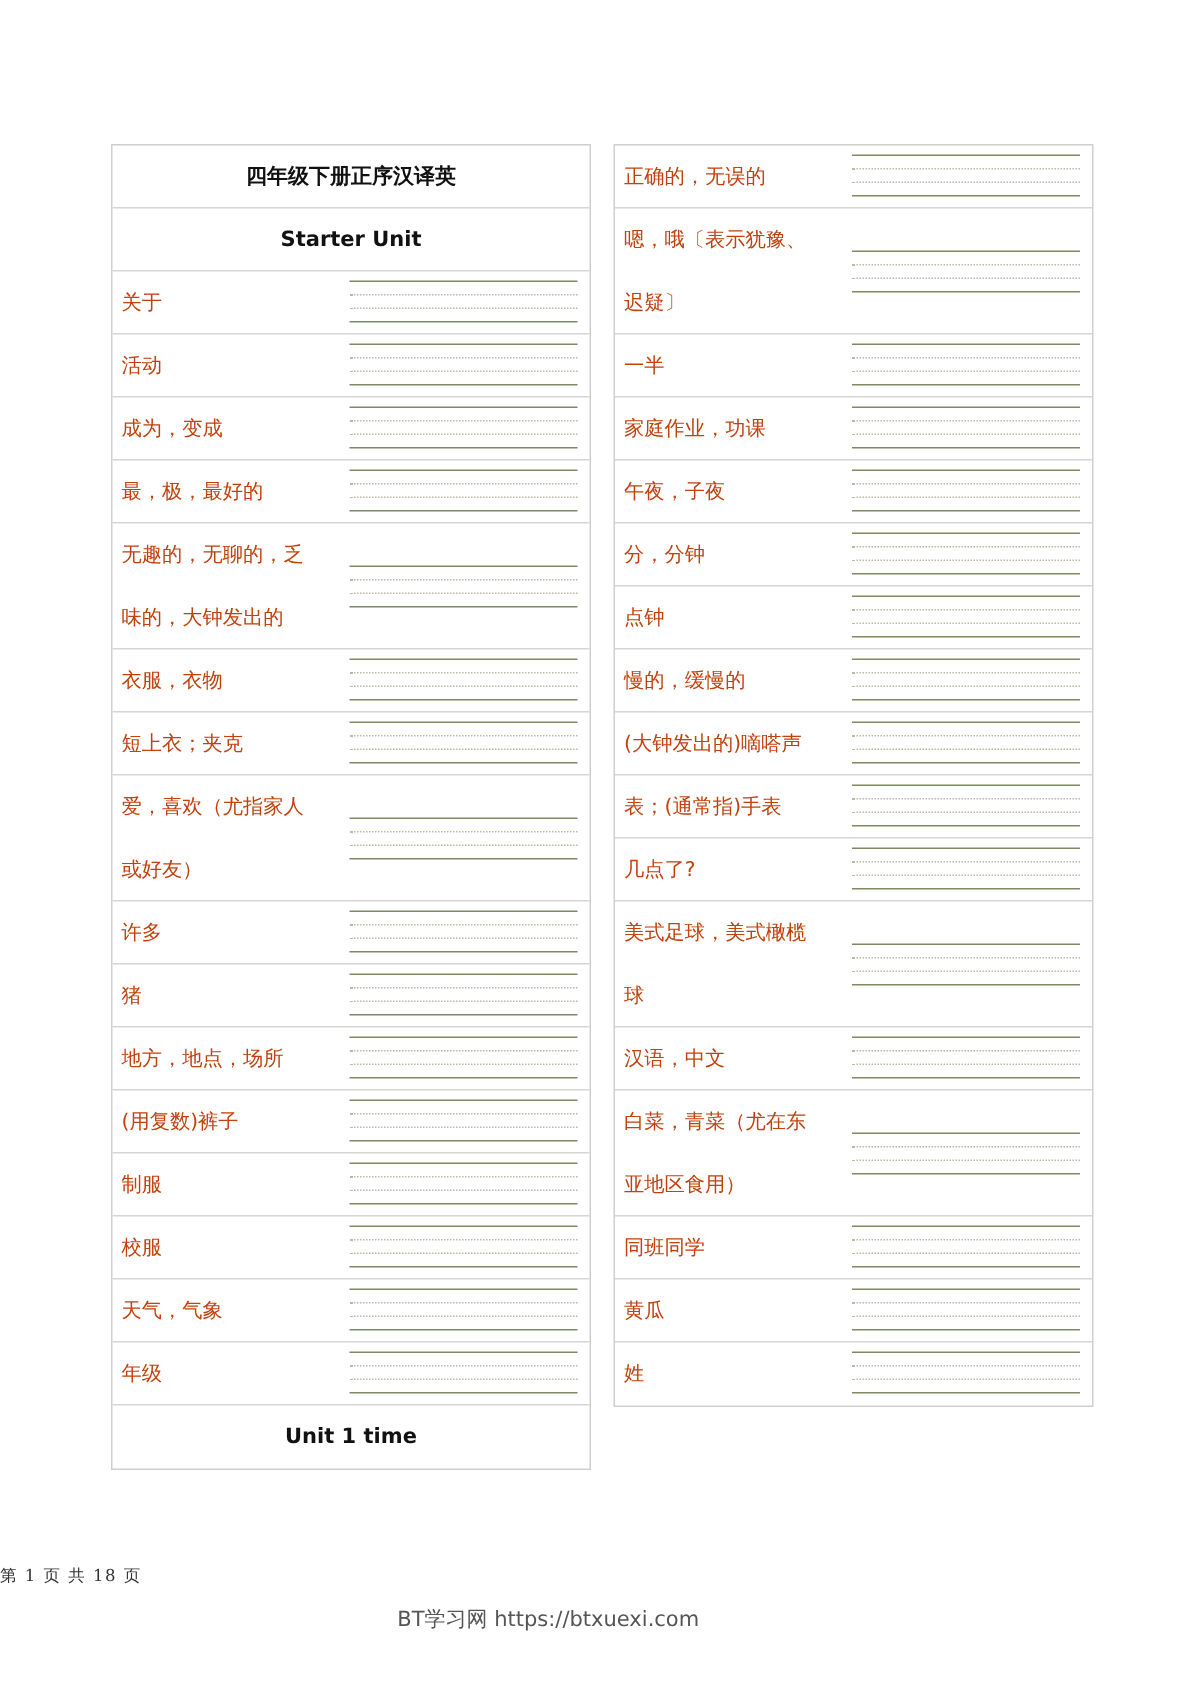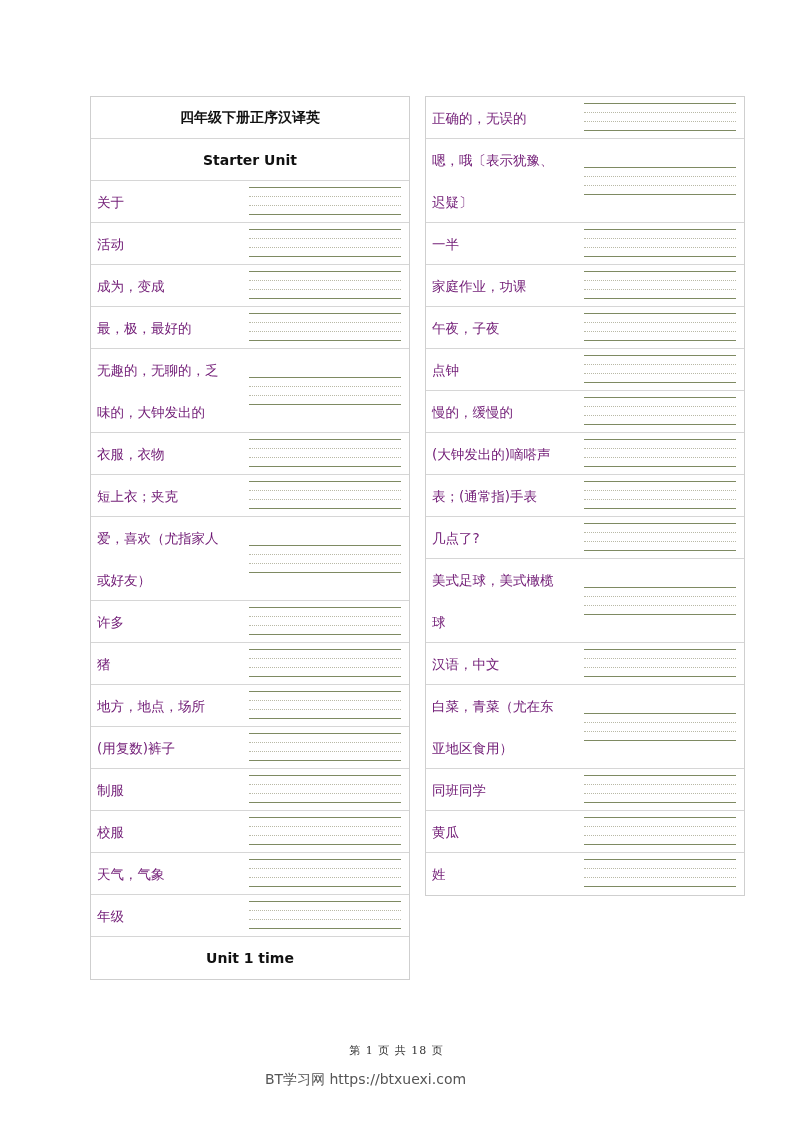--- a/index.html
+++ b/index.html
@@ -1,32 +1,32 @@
 <!DOCTYPE html>
 <html><head>
 <meta charset="utf-8">
 <style>
   html, body { margin:0; padding:0; }
   body { width:793px; height:1122px; background:#fff; position:relative; font-family:"DejaVu Sans", "Liberation Sans", sans-serif; color:#222; overflow:hidden; }
-  .col { position:absolute; top:96px; width:320px; border:1px solid #cfcfcf; box-sizing:border-box;margin-left:16px; }
+  .col { position:absolute; top:96px; width:320px; border:1px solid #cfcfcf; box-sizing:border-box; }
   .col.left { left:74px; }
   .col.right { left:409px; }
   .row { position:relative; border-bottom:1px solid #d6d6d6; box-sizing:border-box; }
   .row:last-child { border-bottom:none; }
   .row.h1 { height:42px; }
   .row.h2 { height:84px; }
   .head { display:flex; align-items:center; justify-content:center; font-weight:bold; font-size:14px; color:#111; }
-  .word { position:absolute; left:6px; top:0; width:145px; font-size:13.5px; line-height:42px; color:#701a75; }
+  .word { position:absolute; left:6px; top:0; width:145px; font-size:13.5px; line-height:42px; color:#c2410c; }
   .lines { position:absolute; left:158px; right:8px; }
   .row.h1 .lines { top:48%; transform:translateY(-50%); }
   .row.h2 .lines { top:50%; transform:translateY(-50%); }
   .lines .solid { height:0; border-top:1.5px solid #7e8a62; }
   .lines .dot { height:0; border-top:1px dotted #b9b9a6; }
   .lines .gap { height:8px; }
-  .footer-page { position:absolute; top:1043px; left:0; width:793px; text-align:center; font-family:"DejaVu Serif", serif; font-size:11px; color:#333; letter-spacing:1px; }
+  .footer-page { position:absolute; top:1043px; left:0; width:793px; text-align:left; font-family:"DejaVu Serif", serif; font-size:11px; color:#333; letter-spacing:1px; }
   .footer-url { position:absolute; top:1071px; left:0; width:731px; text-align:center; font-size:14px; color:#555; }
 </style>
 </head>
 <body>
 
 <div class="col left">
     <div class="row h1 head">
       <span>四年级下册正序汉译英</span>
     </div>
     <div class="row h1 head">
@@ -329,20 +329,34 @@
         <div class="gap"></div>
         <div class="dot"></div>
         <div class="gap"></div>
         <div class="dot"></div>
         <div class="gap"></div>
         <div class="solid"></div>
       </div>
     </div>
     <div class="row h1">
       <div class="word">
+        <div>分，分钟</div>
+      </div>
+      <div class="lines">
+        <div class="solid"></div>
+        <div class="gap"></div>
+        <div class="dot"></div>
+        <div class="gap"></div>
+        <div class="dot"></div>
+        <div class="gap"></div>
+        <div class="solid"></div>
+      </div>
+    </div>
+    <div class="row h1">
+      <div class="word">
         <div>点钟</div>
       </div>
       <div class="lines">
         <div class="solid"></div>
         <div class="gap"></div>
         <div class="dot"></div>
         <div class="gap"></div>
         <div class="dot"></div>
         <div class="gap"></div>
         <div class="solid"></div>

